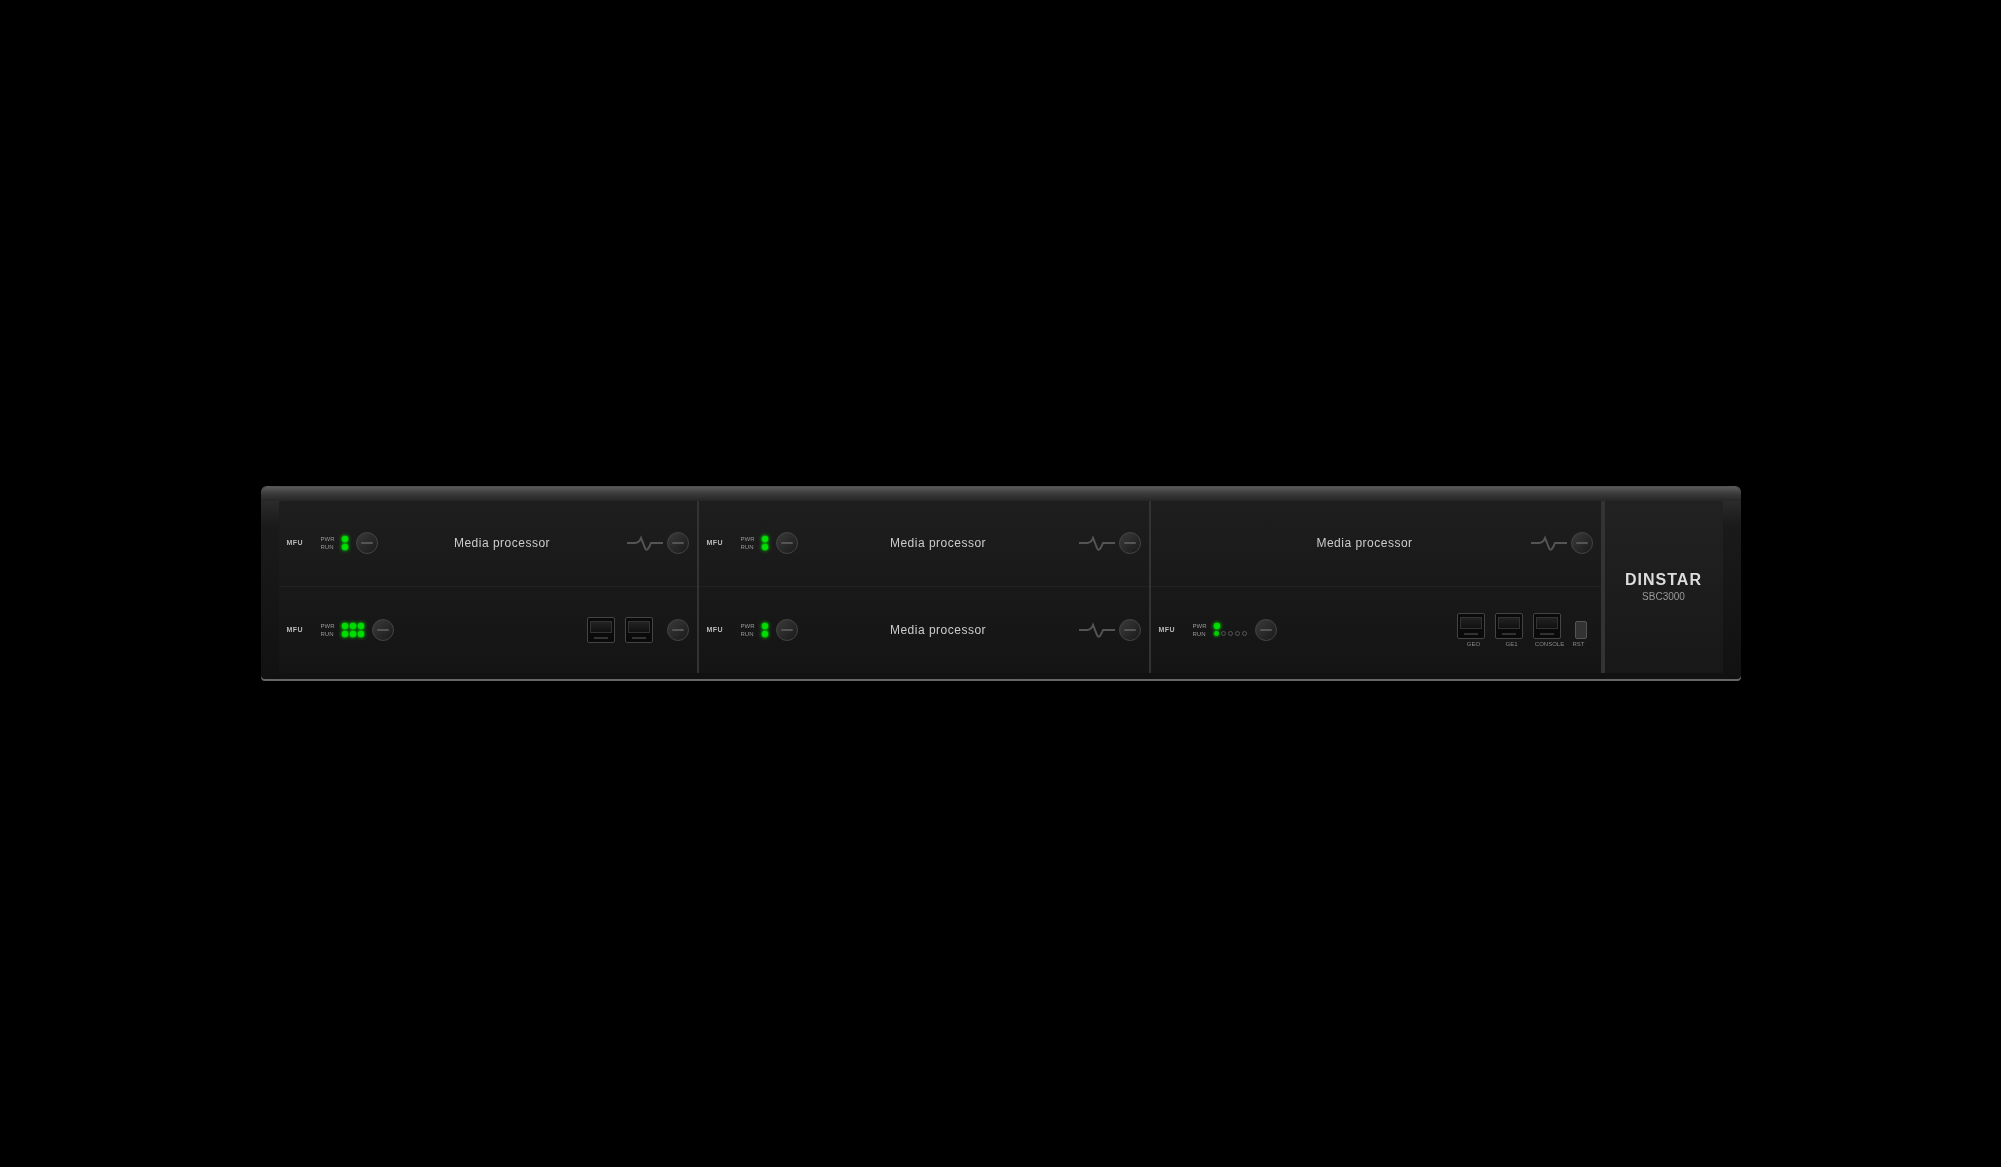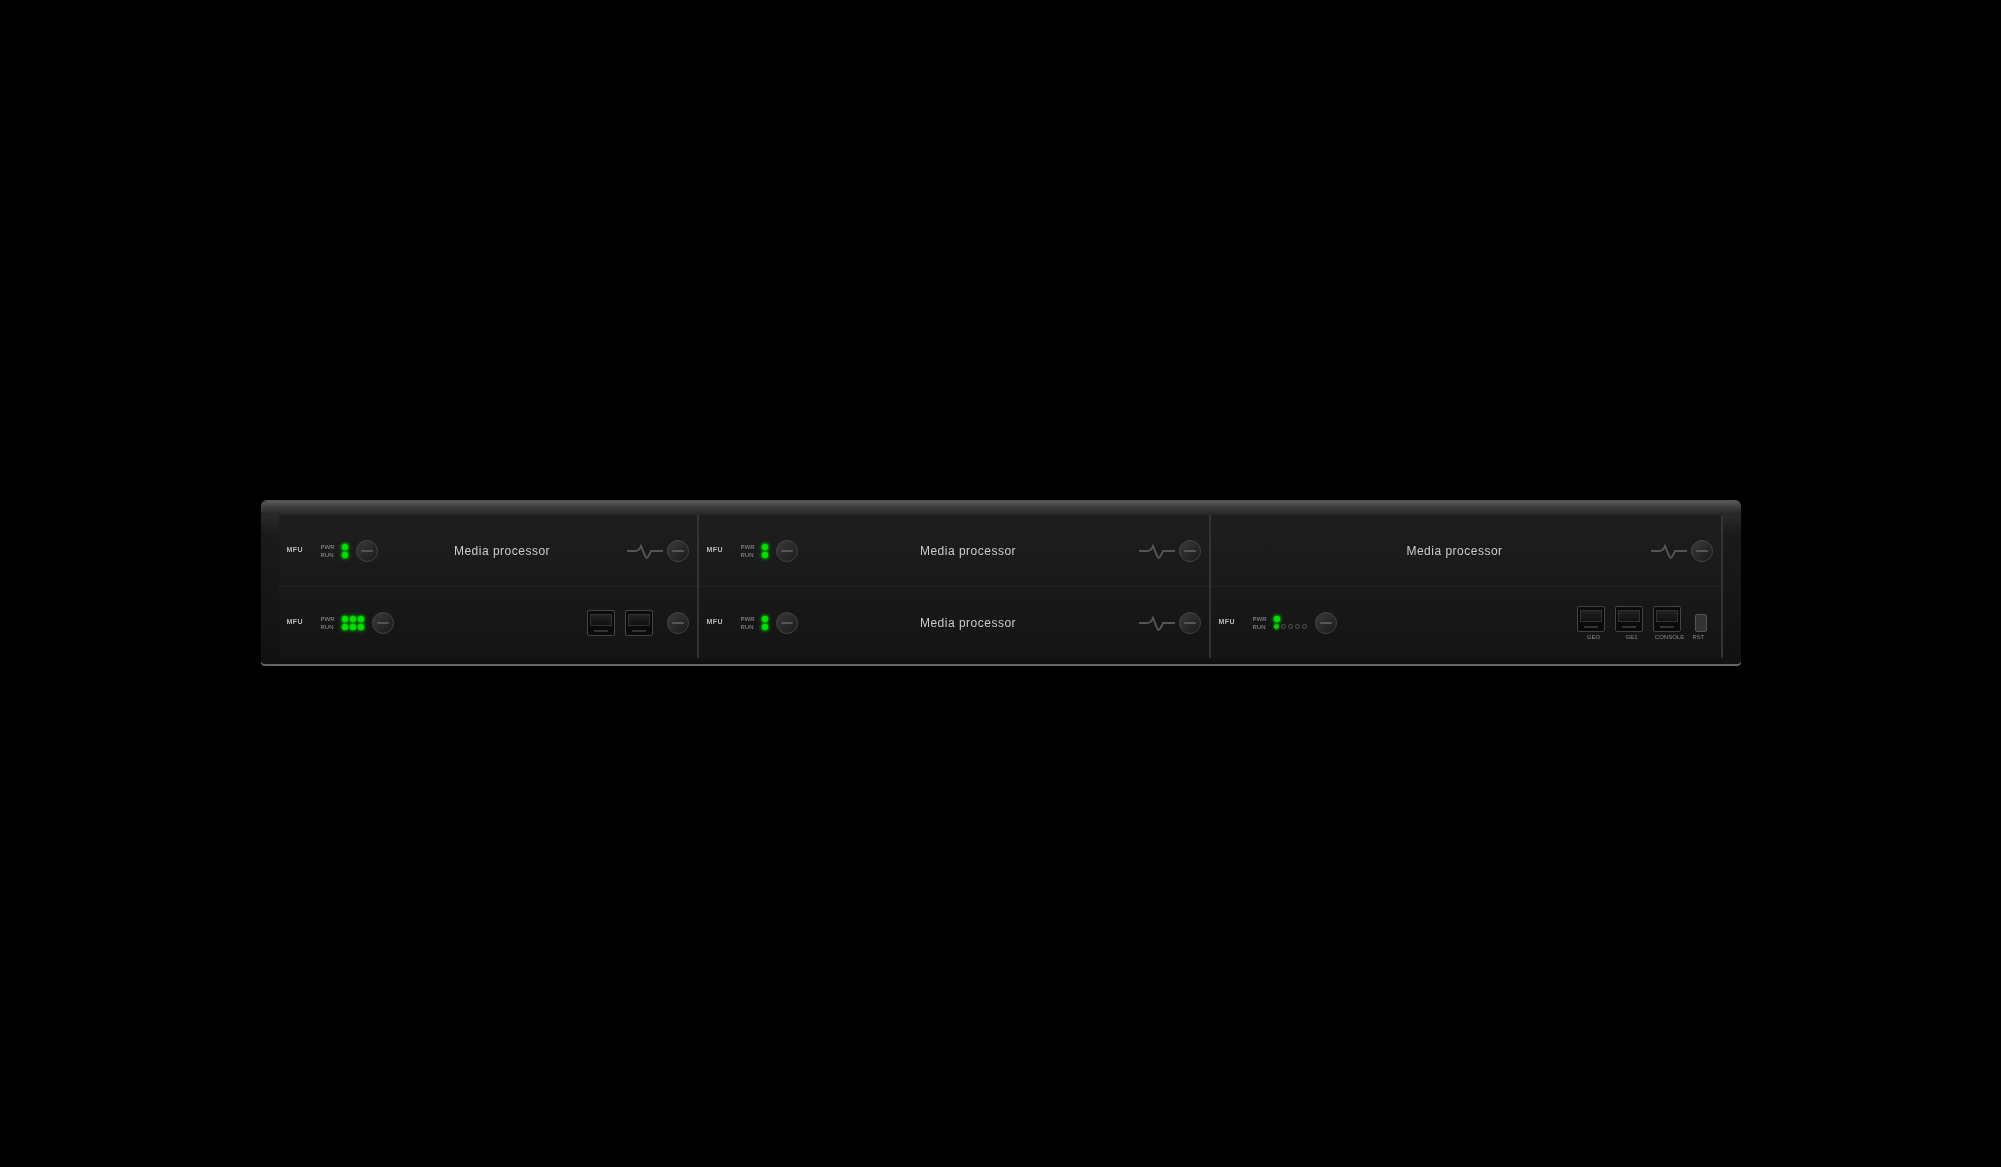--- a/index.html
+++ b/index.html
@@ -16,21 +16,21 @@
     .device-wrapper {
       display: flex;
       align-items: center;
       justify-content: center;
       width: 100%;
       height: 100%;
     }
 
     .device {
       width: 1480px;
-      height: 165px;
+      height: 194px;
       position: relative;
       background: linear-gradient(180deg, #4a4a4a 0%, #2a2a2a 8%, #1a1a1a 20%, #111 100%);
       border-radius: 6px 6px 4px 4px;
       box-shadow:
         0 -2px 0 #666 inset,
         0 2px 8px rgba(0,0,0,0.8),
         0 8px 30px rgba(0,0,0,0.9),
         0 -1px 0 #888;
     }
 
@@ -474,16 +474,20 @@
 
               <div style="display:flex; flex-direction:column; align-items:center;">
                 <div class="rst-btn"></div>
                 <span style="font-family:Arial,sans-serif;font-size:6px;color:#888;margin-top:2px;">RST</span>
               </div>
             </div>
           </div>
         </div>
       </div>
 
+      <div class="brand-section">
+        <span class="brand-name">DINSTAR</span>
+        <span class="brand-model">SBC3000</span>
+      </div>
 
     </div>
   </div>
 </div>
 
 </body></html>

